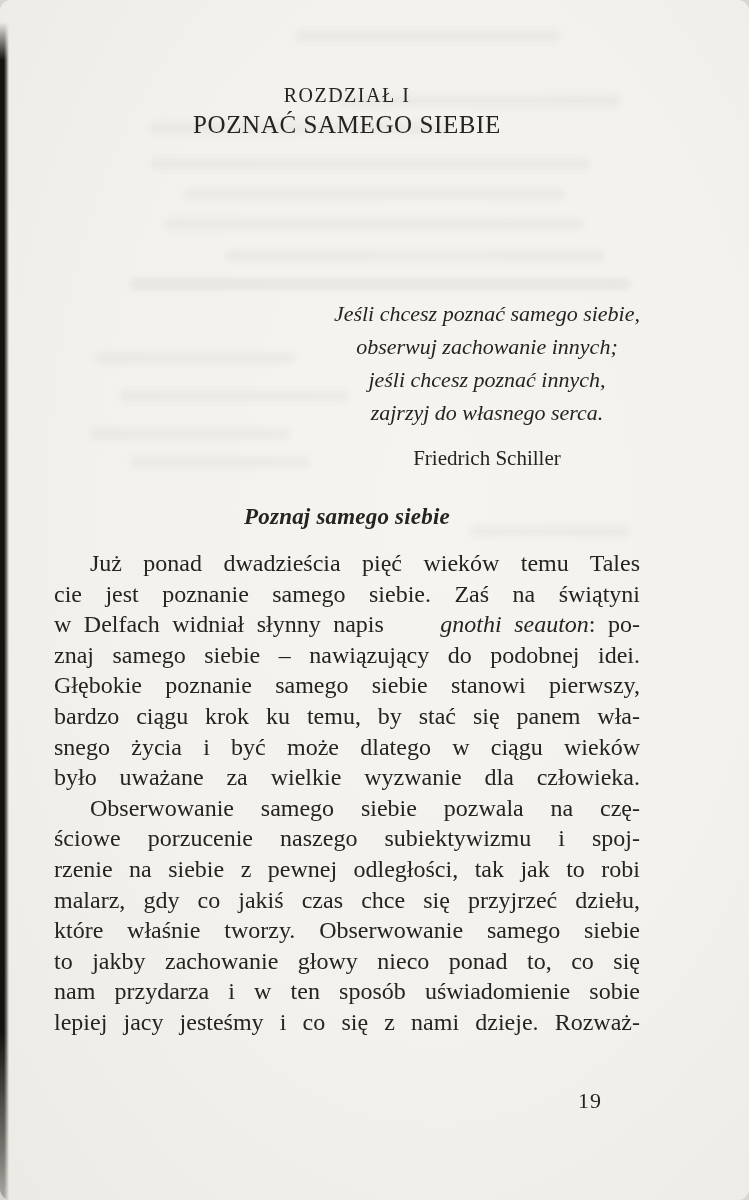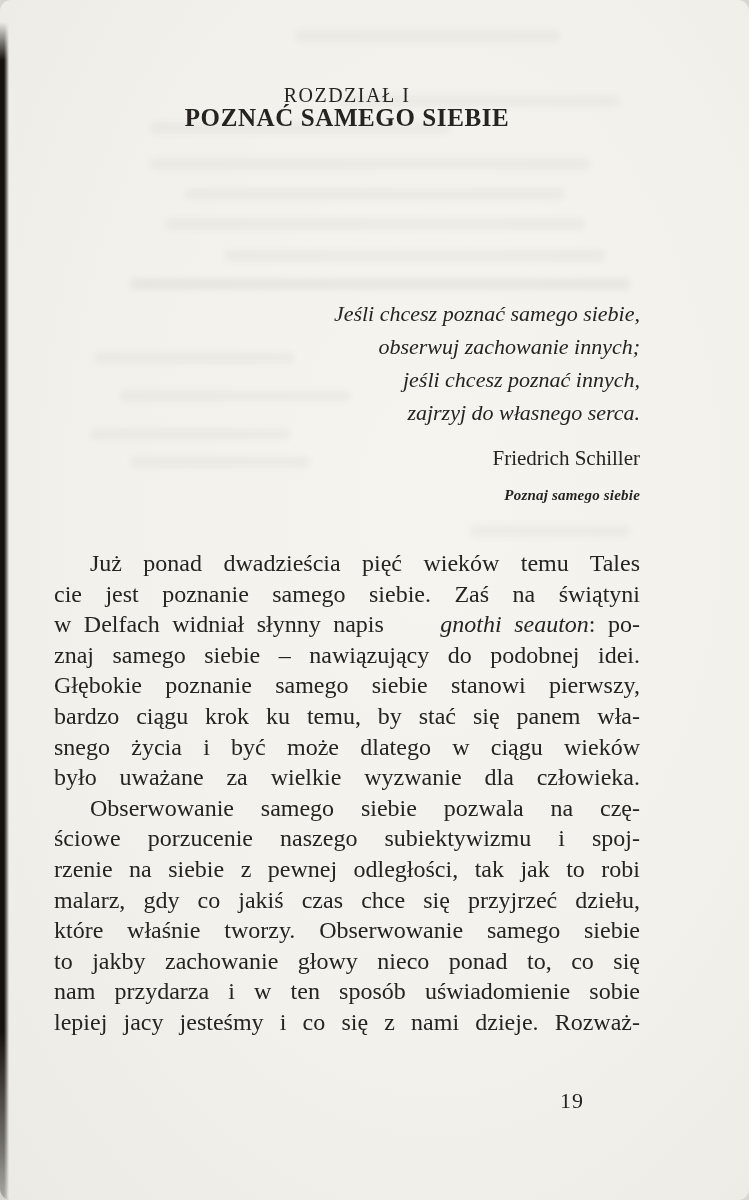--- a/index.html
+++ b/index.html
@@ -23,43 +23,43 @@
   }
   
   .bleed{position:absolute;background:#6f6e60;opacity:.055;filter:blur(3px);border-radius:5px;height:12px;}
   .bleed.strong{opacity:.08;}
 
   .kicker{
     position:absolute;left:54px;width:586px;top:84px;
     text-align:center;font-size:20px;letter-spacing:1.5px;
   }
   .title{
-    position:absolute;left:54px;width:586px;top:104px;
-    text-align:center;font-size:25px;font-weight:bold;letter-spacing:.6px;
+    position:absolute;left:54px;width:586px;top:111px;
+    text-align:center;font-size:25px;font-weight:normal;letter-spacing:.6px;
   }
   .epigraph{
     position:absolute;right:109px;top:297px;
-    text-align:right;font-size:22px;line-height:33px;
+    text-align:center;font-size:22px;line-height:33px;
   }
   .epi-line{font-style:italic;}
   .attribution{font-style:normal;font-size:21px;margin-top:13px;}
   .section-heading{
-    position:absolute;left:54px;width:586px;top:487px;
-    text-align:right;font-weight:bold;font-style:italic;font-size:15px;letter-spacing:.2px;
+    position:absolute;left:54px;width:586px;top:504px;
+    text-align:center;font-weight:bold;font-style:italic;font-size:23px;letter-spacing:.2px;
   }
   .body-text{
     position:absolute;left:54px;top:548px;width:586px;
     font-size:24px;line-height:30.6px;
   }
   .line{text-align:justify;text-align-last:justify;}
   .line.indent{text-indent:36px;}
   .it{font-style:italic;margin-left:44px;}
   .page-number{
     position:absolute;left:560px;top:1088px;width:60px;
-    text-align:left;font-size:22px;letter-spacing:1px;
+    text-align:center;font-size:22px;letter-spacing:1px;
   }
 </style>
 </head>
 <body>
 
 <div class="page">
 
   <div>
     <div class="bleed" style="top:30px;left:295px;width:265px;"></div>
     <div class="bleed" style="top:95px;left:340px;width:280px;"></div>

